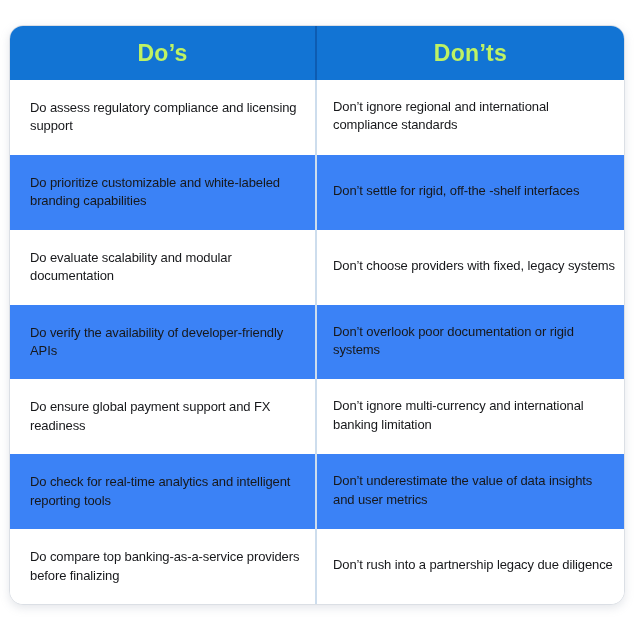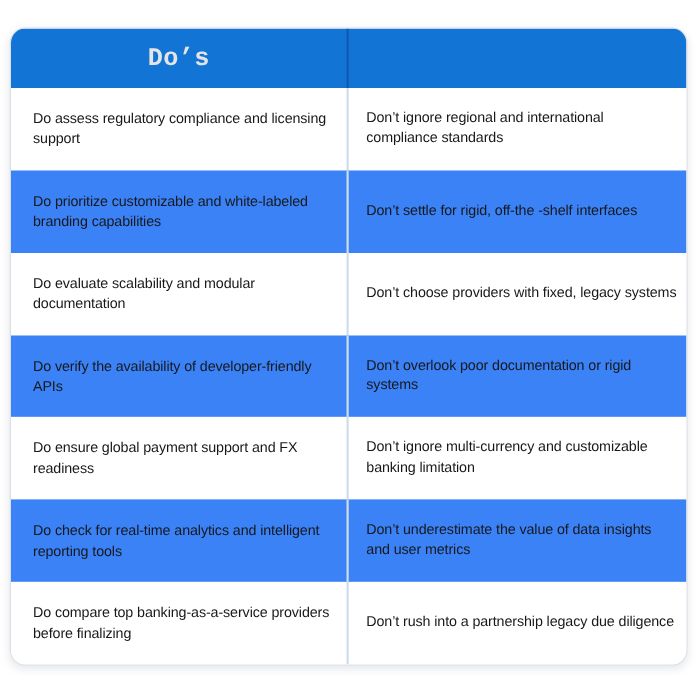--- a/index.html
+++ b/index.html
@@ -25,25 +25,24 @@
     display: flex;
     height: 54px;
     flex: 0 0 54px;
     background: #1274d4;
   }
   .header-cell {
     width: 50%;
     display: flex;
     align-items: center;
     justify-content: center;
-    color: #e5e5e5;
+    color: #bef264;
     font-size: 23px;
     font-weight: 700;
     letter-spacing: 0.3px;
-    font-family: Liberation Mono, monospace;
   }
   .header-cell.left { border-right: 2px solid #0d5cb2; }
   .table-body {
     flex: 1;
     display: flex;
     flex-direction: column;
   }
   .row {
     flex: 1;
     display: flex;
@@ -62,20 +61,21 @@
   .cell.do   { padding: 6px 12px 6px 20px; border-right: 2px solid #cddded; }
   .cell.dont { padding: 4px 8px 6px 16px; }
 </style>
 </head>
 <body>
 
 <div class="card">
 
   <div class="header-row">
     <div class="header-cell left">Do’s</div>
+    <div class="header-cell">Don’ts</div>
   </div>
 
   <div class="table-body">
 
     <div class="row">
       <div class="cell do">
           <span>Do assess regulatory compliance and licensing support</span>
         </div>
       <div class="cell dont">
           <span>Don’t ignore regional and international compliance standards</span>
@@ -107,21 +107,21 @@
       <div class="cell dont">
           <span>Don’t overlook poor documentation or rigid systems</span>
         </div>
     </div>
 
     <div class="row">
       <div class="cell do">
           <span>Do ensure global payment support and FX readiness</span>
         </div>
       <div class="cell dont">
-          <span>Don’t ignore multi-currency and customizable banking limitation</span>
+          <span>Don’t ignore multi-currency and international banking limitation</span>
         </div>
     </div>
 
     <div class="row alt">
       <div class="cell do">
           <span>Do check for real-time analytics and intelligent reporting tools</span>
         </div>
       <div class="cell dont">
           <span>Don’t underestimate the value of data insights and user metrics</span>
         </div>

